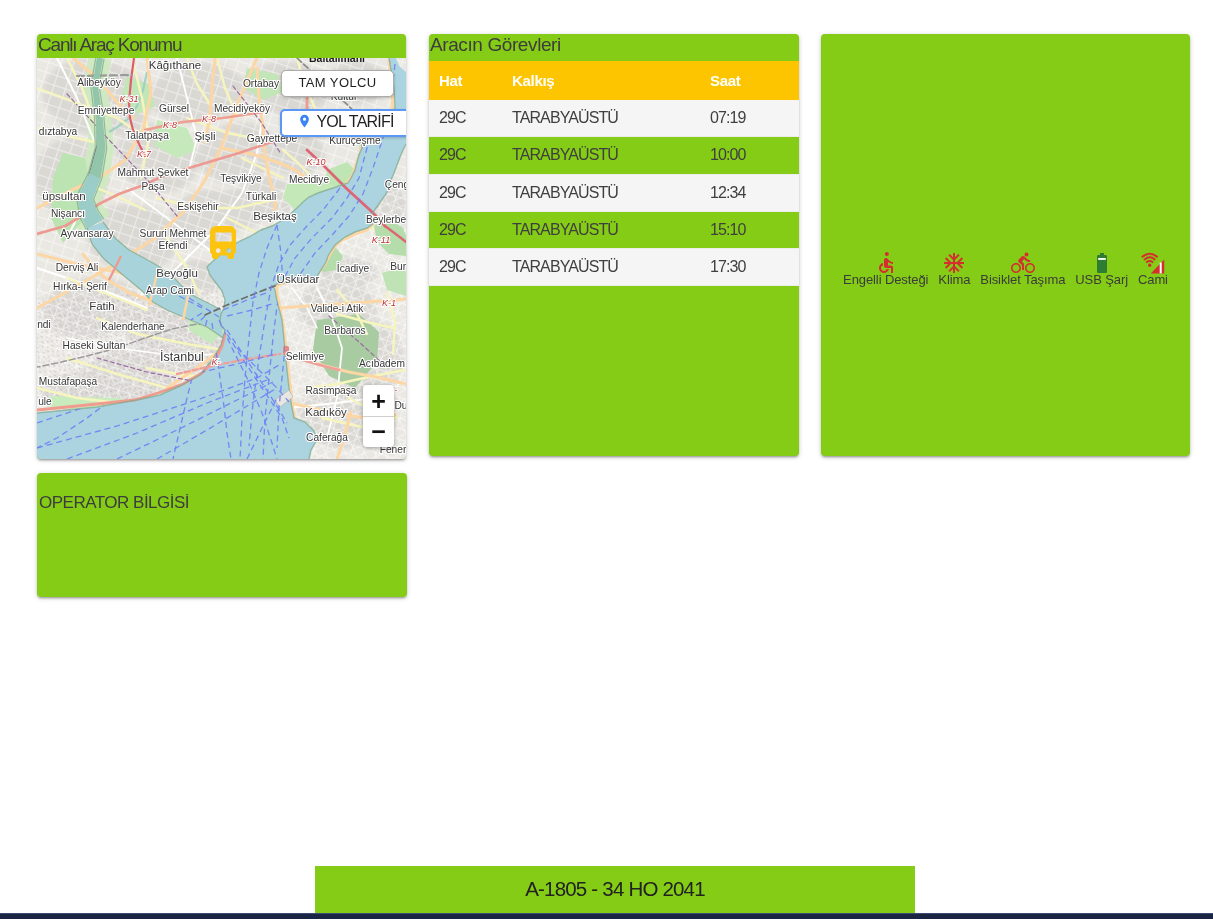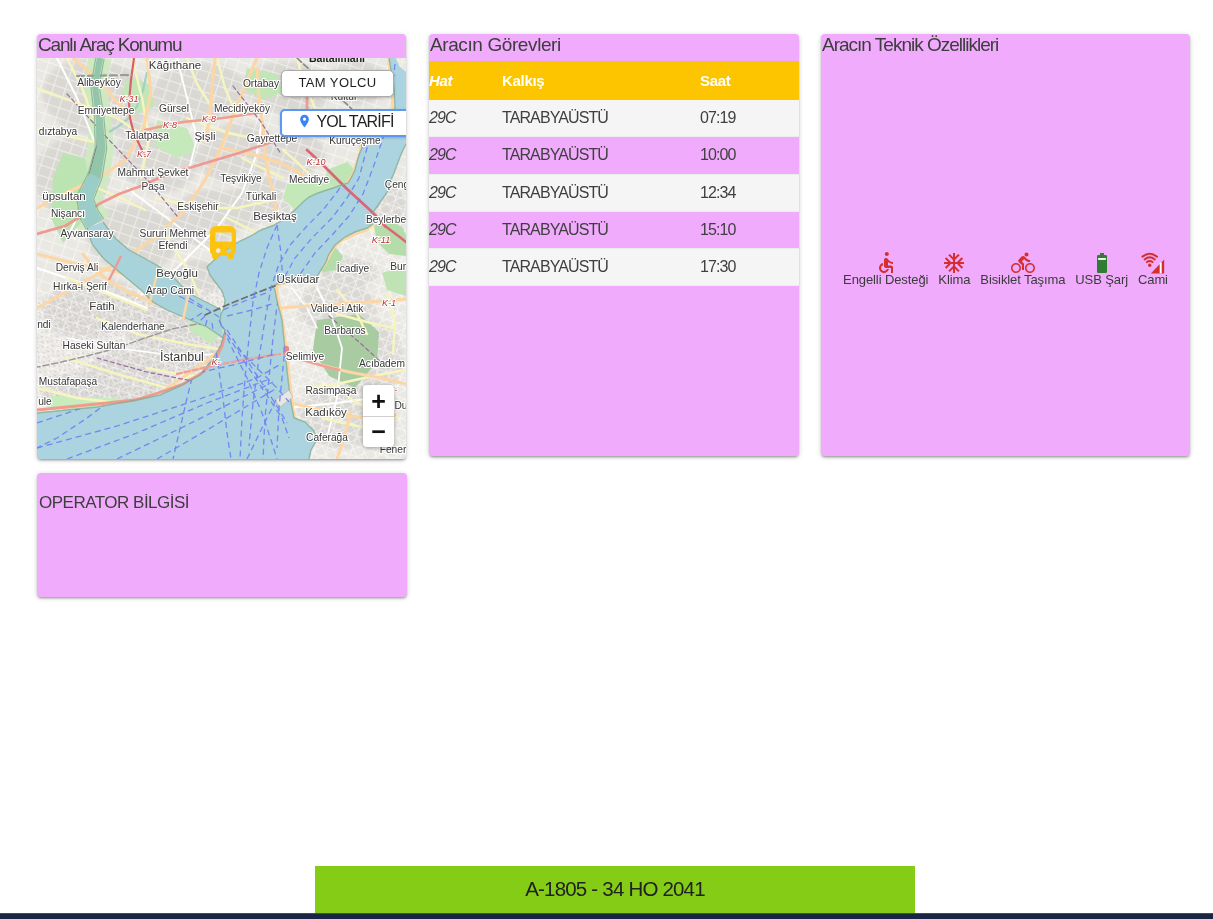--- a/index.html
+++ b/index.html
@@ -1,36 +1,36 @@
 <!DOCTYPE html>
 <html><head>
 <meta charset="utf-8">
 <style>
   html,body{margin:0;padding:0;}
   body{width:1213px;height:919px;background:#ffffff;font-family:"Liberation Sans",sans-serif;position:relative;overflow:hidden;}
-  .card{position:absolute;background:#f0abfc;border-radius:4px;box-shadow:0 1px 5px rgba(0,0,0,.2),0 2px 2px rgba(0,0,0,.14),0 3px 1px -2px rgba(0,0,0,.12);}
+  .card{position:absolute;background:#84cc16;border-radius:4px;box-shadow:0 1px 5px rgba(0,0,0,.2),0 2px 2px rgba(0,0,0,.14),0 3px 1px -2px rgba(0,0,0,.12);}
   .card-title{font-size:19px;color:#3d3d3d;padding:1px 0 0 1px;letter-spacing:-0.4px;line-height:20px;height:21px;}
   #card-map .card-title{letter-spacing:-1.2px;}
   #card-tek .card-title{letter-spacing:-1.0px;}
   
   #card-map{left:37px;top:34px;width:369px;height:425px;}
   #mapwrap{position:absolute;left:0;top:24px;width:369px;height:401px;overflow:hidden;border-bottom-left-radius:4px;border-bottom-right-radius:4px;}
   
   .mapbtn{position:absolute;background:#fff;text-align:center;color:#1f1f1f;box-sizing:border-box;}
   #btn-tam{left:244px;top:12px;width:113px;height:27px;border:1.5px solid #ababab;border-radius:5px;font-size:13px;line-height:23px;letter-spacing:0.4px;box-shadow:0 1px 3px rgba(0,0,0,.25);}
   #btn-yol{left:243px;top:51px;width:131px;height:28px;border:2.5px solid #5b97f5;border-radius:5px;font-size:16px;letter-spacing:-0.8px;line-height:21px;box-shadow:0 1px 3px rgba(0,0,0,.2);}
   #btn-yol svg{vertical-align:-4px;margin-right:4px;}
   .zoomctl{position:absolute;left:326px;top:327px;width:31px;height:62px;background:#fff;border-radius:4px;box-sizing:border-box;box-shadow:0 1px 4px rgba(0,0,0,.35);}
   .zoomctl .zi{position:absolute;left:0;width:31px;text-align:center;font-size:25px;font-weight:bold;color:#111;}
   .zoomctl .sep{position:absolute;left:0;top:31px;width:31px;height:1px;background:#cfcfcf;}
   
   #card-gorev{left:429px;top:34px;width:370px;height:422px;}
   table.gorev{border-collapse:collapse;width:370px;margin-top:5px;font-size:16px;color:#3f3f3f;}
   table.gorev thead th{background:#fdc500;color:#fff;font-weight:bold;font-size:15px;letter-spacing:-0.3px;text-align:left;height:39px;padding:0;}
-  table.gorev th.c1,table.gorev td.c1{width:72px;font-style:italic;}
+  table.gorev th.c1,table.gorev td.c1{width:72px;padding-left:10px;}
   table.gorev th.c2,table.gorev td.c2{width:197px;padding-left:1px;}
   table.gorev th.c3,table.gorev td.c3{padding-left:1px;}
   table.gorev tbody td{height:36.3px;padding:0;border-bottom:1px solid #ececec;letter-spacing:-0.9px;}
   table.gorev tbody tr.odd td{background:#f5f5f5;}
   
   #card-tek{left:821px;top:34px;width:369px;height:422px;}
   .feat-row{position:absolute;left:0;top:217px;width:369px;text-align:center;font-size:0;}
   .feat{display:inline-block;vertical-align:top;margin:0 5px;text-align:center;}
   .feat .fi{height:24px;}
   .feat .fi svg{display:block;margin:0 auto;}
@@ -349,21 +349,20 @@
         <tr class="odd">
           <td class="c1">29C</td>
           <td class="c2">TARABYAÜSTÜ</td>
           <td class="c3">17:30</td>
         </tr>
       </tbody>
     </table>
   </div>
 
   <div class="card" id="card-tek">
-    <div class="card-title">Aracın Teknik Özellikleri</div>
     <div class="feat-row">
       <div class="feat"><div class="fi">
           <svg width="24" height="24" viewBox="0 0 24 24">
             <path fill="#d32f2f" d="M19 13v-2c-1.54.02-3.09-.75-4.07-1.83l-1.29-1.43c-.17-.19-.38-.34-.61-.45-.01 0-.01-.01-.02-.01H13c-.35-.2-.75-.3-1.19-.26C10.76 7.11 10 8.04 10 9.09V15c0 1.1.9 2 2 2h5v5h2v-5.5c0-1.1-.9-2-2-2h-3v-3.45c1.29 1.07 3.25 1.94 5 1.95zm-6.17 5c-.41 1.16-1.52 2-2.83 2-1.66 0-3-1.34-3-3 0-1.31.84-2.41 2-2.83V12.1c-2.28.46-4 2.48-4 4.9 0 2.76 2.24 5 5 5 2.42 0 4.44-1.72 4.9-4h-2.07zM12.83 5c1.1 0 2-.9 2-2s-.9-2-2-2-2 .9-2 2 .9 2 2 2z"></path>
           </svg>
         </div><div class="fl">Engelli Desteği</div></div>
       <div class="feat"><div class="fi">
           <svg width="24" height="24" viewBox="0 0 24 24">
             <path fill="#d32f2f" d="M22 11h-4.17l3.24-3.24-1.41-1.42L15 11h-2V9l4.66-4.66-1.42-1.41L13 6.17V2h-2v4.17L7.76 2.93 6.34 4.34 11 9v2H9L4.34 6.34 2.93 7.76 6.17 11H2v2h4.17l-3.24 3.24 1.41 1.42L9 13h2v2l-4.66 4.66 1.42 1.41L11 17.83V22h2v-4.17l3.24 3.24 1.42-1.41L13 15v-2h2l4.66 4.66 1.41-1.42L17.83 13H22z"></path>
           </svg>

